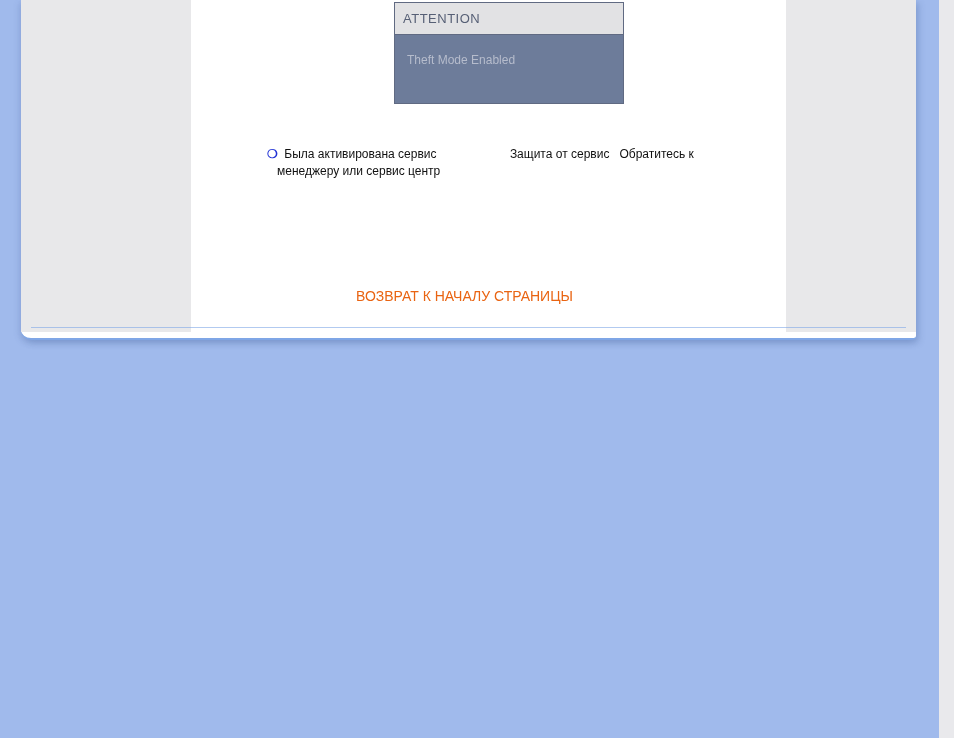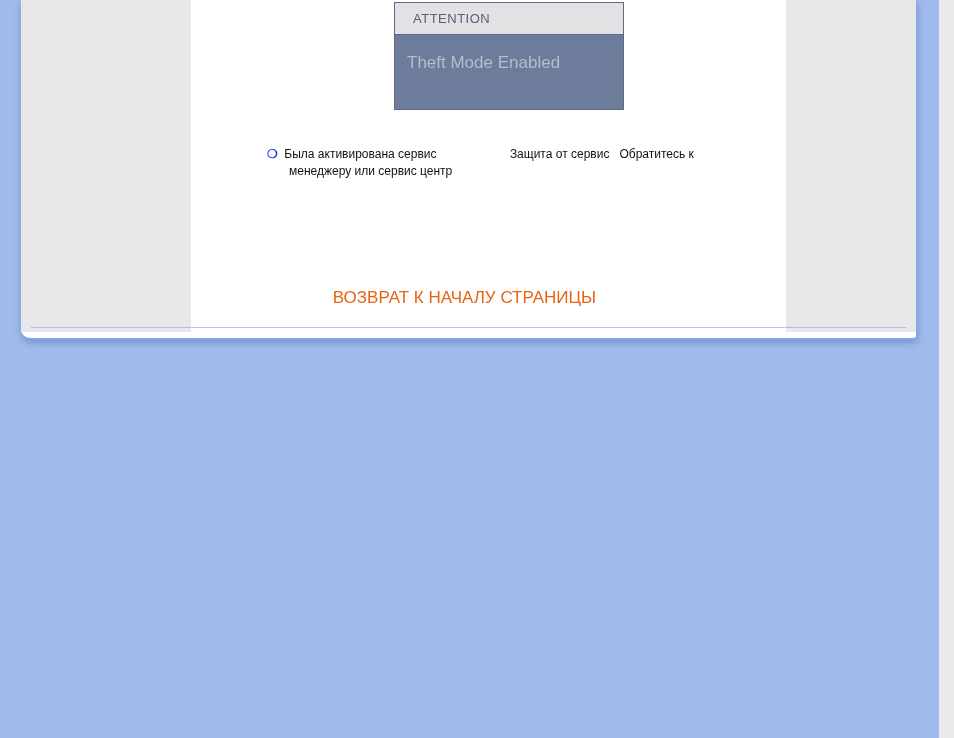--- a/index.html
+++ b/index.html
@@ -61,30 +61,30 @@
   .attention-box {
     position: absolute;
     left: 373px;
     top: 2px;
     width: 230px;
     border: 1px solid #606a82;
   }
   .attention-header {
     background: #e2e2e4;
     color: #565f75;
-    padding: 8px 18px;
+    padding: 8px 8px;
     font-size: 13px;
     letter-spacing: 0.5px;
     border-bottom: 1px solid #606a82;
   }
   .attention-body {
     background: #6d7c9a;
     color: #b6bccc;
     padding: 18px 12px 36px 12px;
-    font-size: 17px;
+    font-size: 12px;
   }
 
   
   .bullet-row {
     position: absolute;
     left: 250px;
     top: 146px;
     width: 520px;
     font-size: 12px;
     color: #111;
@@ -98,31 +98,31 @@
     vertical-align: top;
     width: 14px;
     text-align: left;
     margin-left: -4px;
   }
   .bullet-text {
     display: inline;
   }
   .indent-line {
     display: block;
-    margin-left: 18px;
+    margin-left: 6px;
   }
 
   
   .return-link {
     position: absolute;
     left: 0;
     right: 8px;
     top: 288px;
     text-align: center;
-    font-size: 17px;
+    font-size: 14px;
     color: #e96412;
     cursor: pointer;
   }
 
   
   .bottom-divider {
     position: absolute;
     left: 10px;
     right: 10px;
     bottom: 10px;

